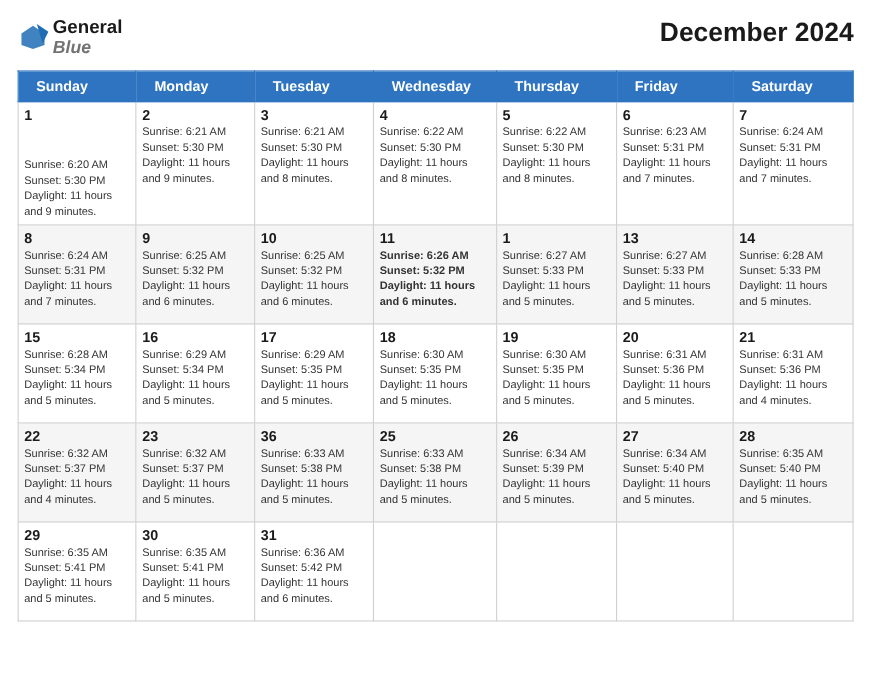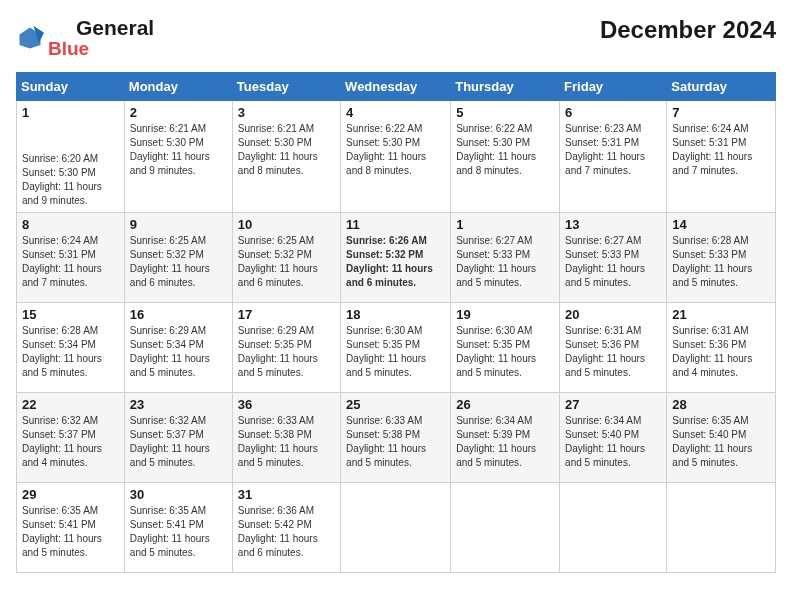--- a/index.html
+++ b/index.html
@@ -38,21 +38,21 @@
       color: #555;
     }
     .calendar {
       width: 100%;
       border-collapse: collapse;
       font-size: 11px;
     }
     .calendar th {
       background-color: #2e74c0;
       color: #fff;
-      padding: 6px 4px;
+      padding: 6px 16px;
       text-align: left;
       font-size: 13px;
       font-weight: bold;
       border: 1px solid #2e74c0;
     }
     .calendar td {
       border: 1px solid #d0d0d0;
       vertical-align: top;
       padding: 4px 5px;
       width: 113px;
@@ -81,22 +81,22 @@
 </head>
 <body>
 
 <div class="header-area">
   <div class="logo">
     <svg class="logo-icon" viewBox="0 0 32 32">
       <polygon points="16,4 28,12 28,24 16,28 4,24 4,12" fill="#1e6db5" opacity="0.85"></polygon>
       <polygon points="20,2 32,10 26,22" fill="#1e6db5"></polygon>
     </svg>
     <div>
-      <div style="font-size:21px;font-weight:bold;color:#1a1a1a;line-height:1.1;margin-left:28px;">General</div>
-      <div style="font-size:19px;font-weight:bold;color:#ef4444;line-height:1.1;">Blue</div>
+      <div style="font-size:17px;font-weight:bold;color:#1a1a1a;line-height:1.1;">General</div>
+      <div style="font-size:16px;font-weight:bold;color:#737373;line-height:1.1;font-style:italic;">Blue</div>
     </div>
   </div>
   <div class="title-area">
     <div class="month-title">December 2024</div>
   </div>
 </div>
 
 <table class="calendar">
   <thead>
     <tr id="weekday-header">

